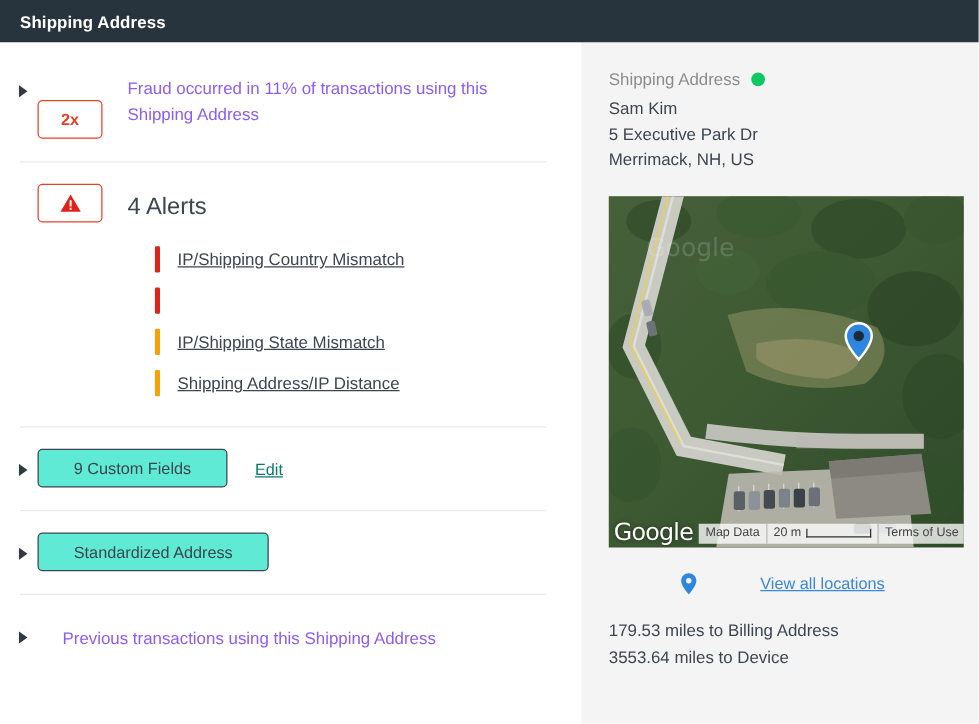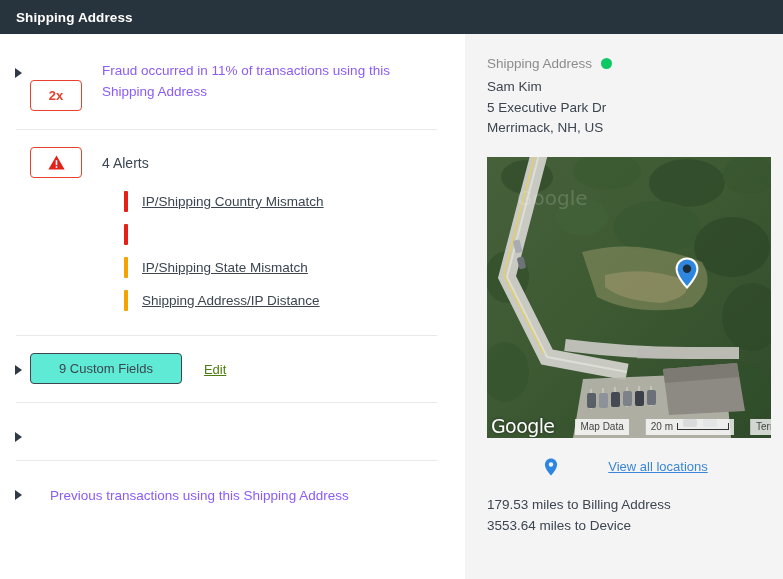--- a/index.html
+++ b/index.html
@@ -123,21 +123,21 @@
     color: #8b5cf6;
     line-height: 1.55;
     padding-left: 20px;
     padding-top: 5px;
     max-width: 345px;
   }
   .row-text-inline { padding-top: 8px; }
 
   .alert-block { padding-left: 20px; }
   .alert-count {
-    font-size: 14px;
+    font-size: 19px;
     color: #3c4550;
     padding-top: 8px;
   }
   .alert-list {
     margin-top: 14px;
     padding-left: 22px;
   }
   .alert-item {
     display: flex;
     align-items: center;
@@ -152,21 +152,21 @@
   }
   .alert-label {
     font-size: 13.5px;
     color: #3c4550;
     padding-left: 14px;
     text-decoration: underline;
   }
 
   .edit-link {
     font-size: 13px;
-    color: #4d7c0f;
+    color: #0f766e;
     text-decoration: underline;
     margin-left: 22px;
     margin-top: 9px;
     cursor: pointer;
   }
 
   
   .addr-head {
     display: flex;
     align-items: center;
@@ -220,21 +220,20 @@
   .attr-chip {
     background: rgba(255,255,255,.78);
     color: #444;
     height: 16px;
     display: flex;
     align-items: center;
     padding: 0 5px;
     font-size: 10px;
     white-space: nowrap;
     cursor: pointer;
-    margin-left: 16px;
   }
   .attr-chip.sep { border-left: 1px solid #bbb; }
   .scale-bar {
     width: 52px; height: 7px;
     border: 1px solid #333;
     border-top: none;
     margin-left: 4px;
   }
   .attr-spacer { flex: 1; }
 
@@ -327,20 +326,21 @@
         <div class="badge-plain">9 Custom Fields</div>
         <div class="edit-link">Edit</div>
       </div>
 
       <div class="row">
         <div class="caret">
           <svg width="8" height="10" viewBox="0 0 8 10">
               <path d="M0 0 L7 5 L0 10 Z" fill="#2f3a45"></path>
             </svg>
         </div>
+        <div class="badge-plain">Standardized Address</div>
       </div>
 
       <div class="row">
         <div class="caret">
           <svg width="8" height="10" viewBox="0 0 8 10">
               <path d="M0 0 L7 5 L0 10 Z" fill="#2f3a45"></path>
             </svg>
         </div>
         <div class="row-text row-text-inline">Previous transactions using this Shipping Address</div>
       </div>

